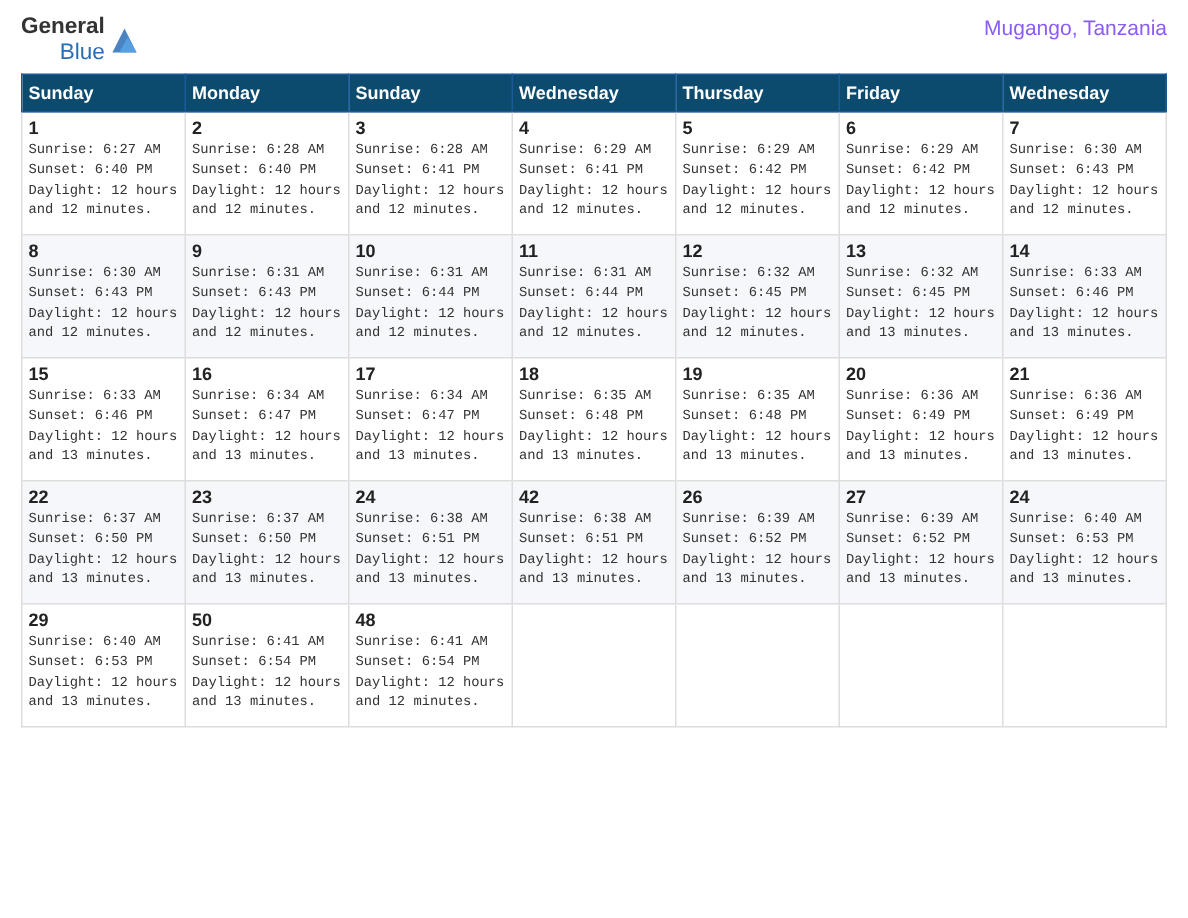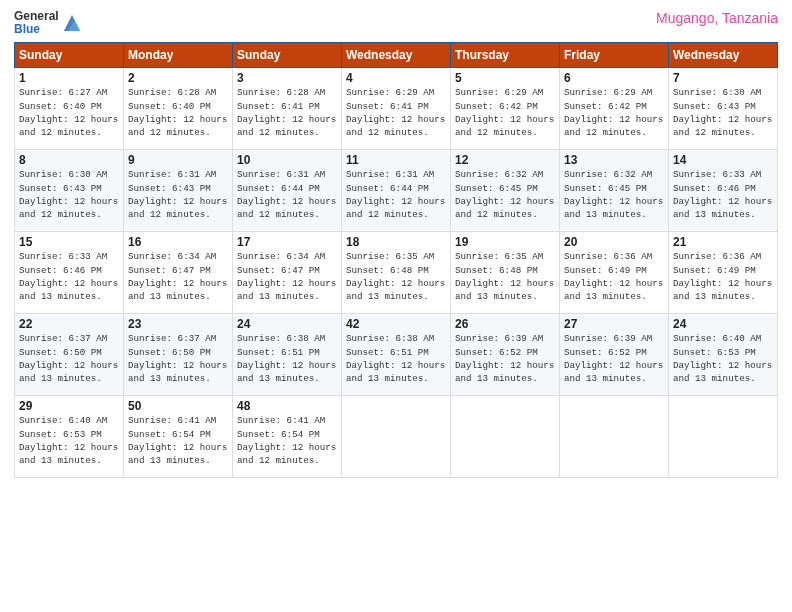--- a/index.html
+++ b/index.html
@@ -25,54 +25,55 @@
     .logo-area {
       display: flex;
       align-items: center;
     }
     .logo-text {
       display: flex;
       flex-direction: column;
       line-height: 1.1;
     }
     .logo-general {
-      font-size: 12px;
+      font-size: 15px;
       font-weight: bold;
       color: #333;
     }
     .logo-blue {
-      font-size: 12px;
-      font-weight: bold;
+      font-size: 15px;
+      font-weight: normal;
       color: #2a6db5;
+      text-align: right;
     }
     .logo-icon {
       width: 22px;
       height: 22px;
       margin-left: 2px;
     }
     .title-area {
       text-align: right;
     }
     .month-title {
       font-size: 32px;
       font-weight: bold;
       color: #222;
       line-height: 1.1;
     }
     .location {
       font-size: 14px;
-      color: #ec4899;
+      color: #8b5cf6;
     }
     .calendar-table {
       width: 100%;
       border-collapse: collapse;
       table-layout: fixed;
     }
     .calendar-table thead tr th {
-      background: #c2410c;
+      background: #0c4a6e;
       color: #fff;
       font-size: 12px;
       font-weight: bold;
       padding: 5px 4px;
       text-align: left;
       border: 1px solid #1a5a9a;
     }
     .calendar-table tbody tr td {
       vertical-align: top;
       font-size: 9.2px;

